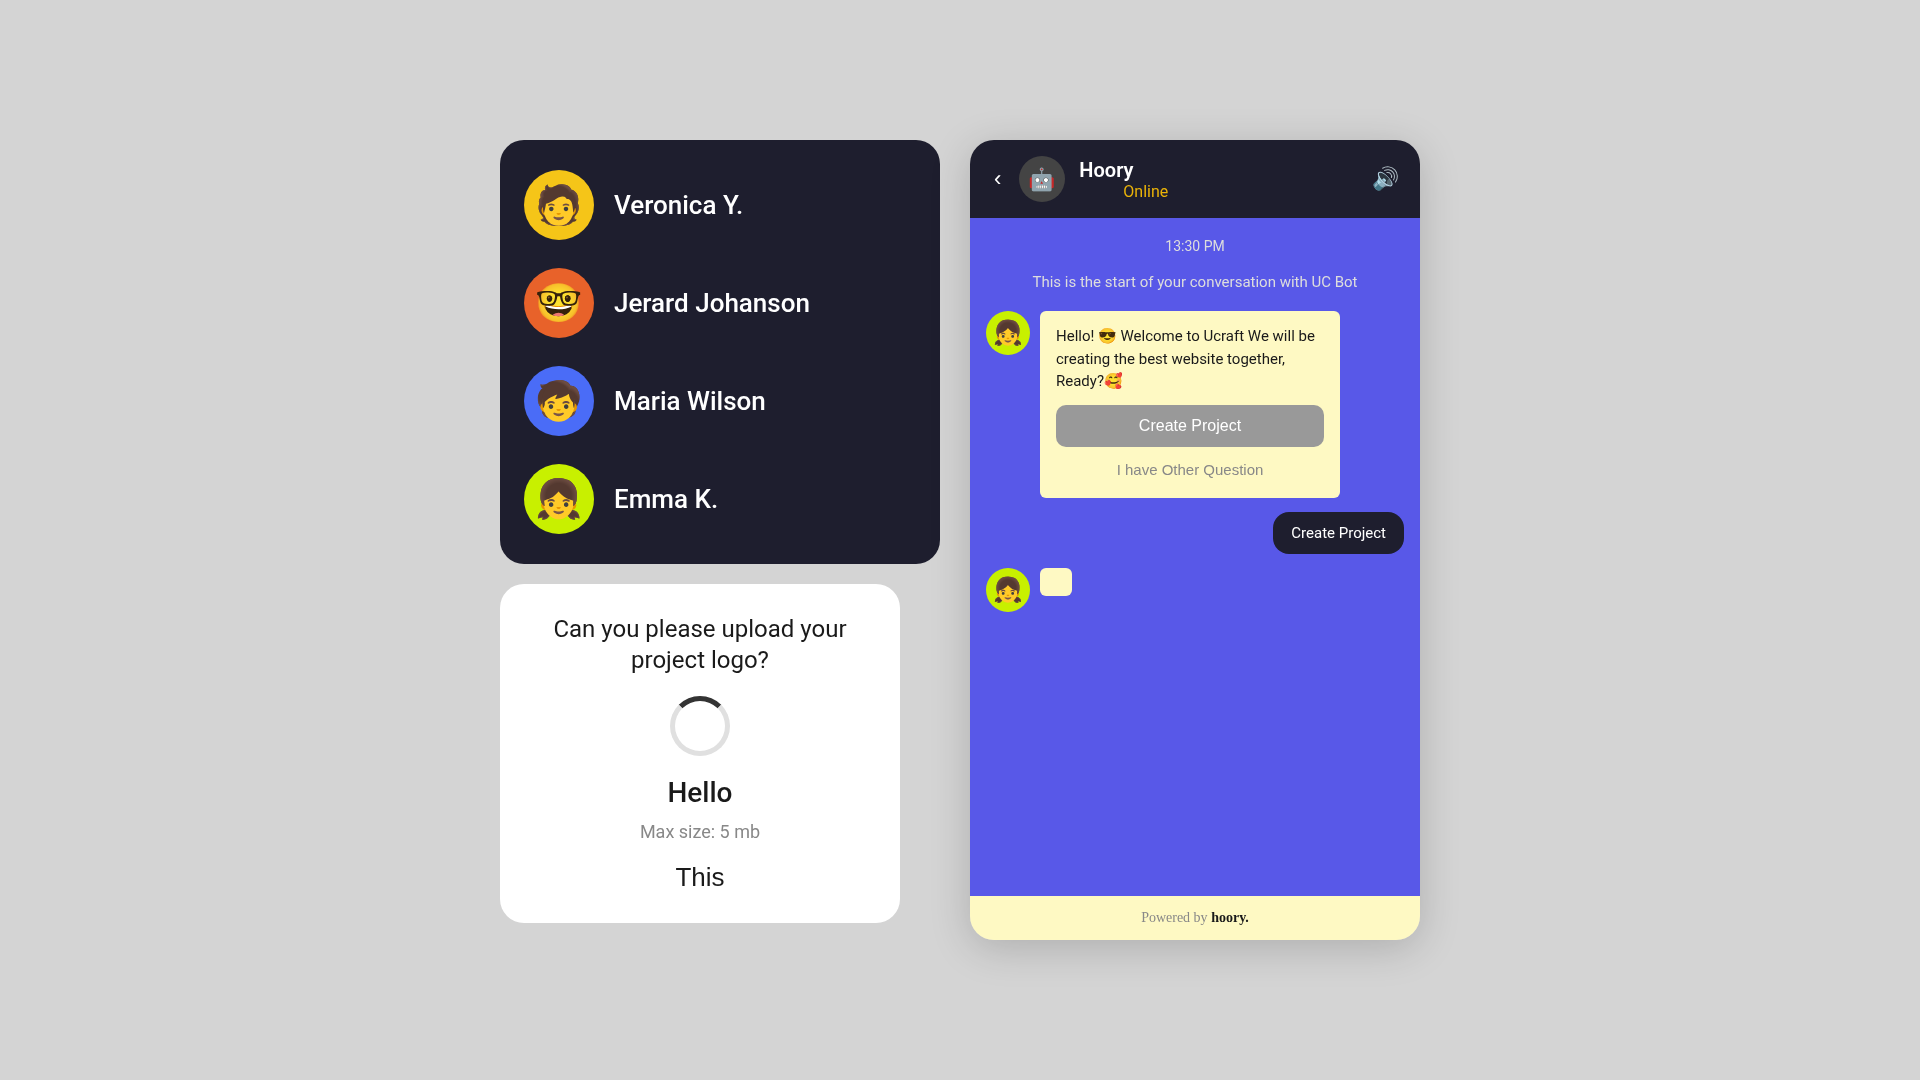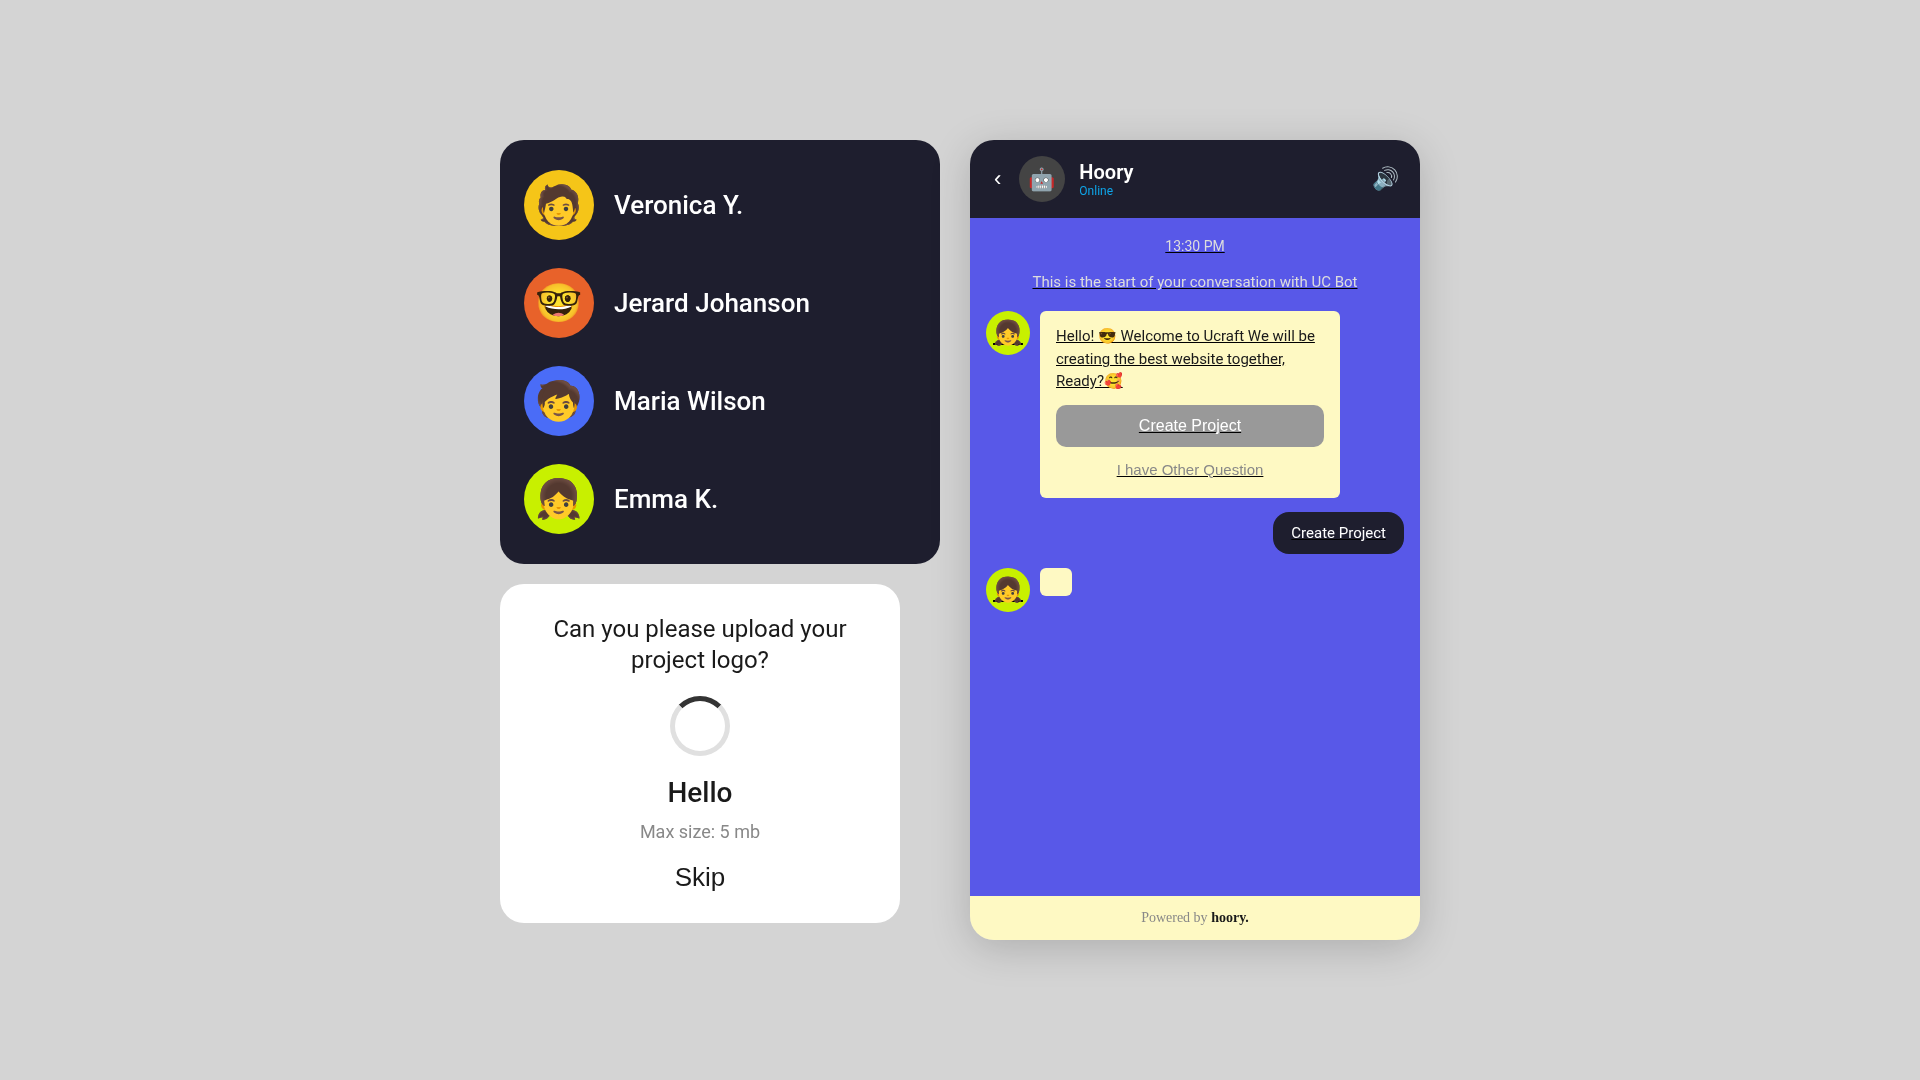--- a/index.html
+++ b/index.html
@@ -148,40 +148,40 @@
     }
     .chat-bot-info {
       flex: 1;
     }
     .chat-bot-name {
       color: #fff;
       font-size: 20px;
       font-weight: 600;
     }
     .chat-bot-status {
-      color: #0ea5e9;
-      font-size: 12px;
+      color: #eab308;
+      font-size: 16px;
+      margin-left: 44px;
     }
     .chat-sound-btn {
       color: #fff;
       font-size: 22px;
       cursor: pointer;
       background: none;
       border: none;
     }
 
     .chat-body {
       background: #5858e8;
       flex: 1;
       overflow-y: auto;
       padding: 20px 16px;
       display: flex;
       flex-direction: column;
       gap: 14px;
-      text-decoration: underline;
     }
     .chat-timestamp {
       text-align: center;
       color: #ddd;
       font-size: 14px;
       margin-bottom: 4px;
     }
     .chat-start-text {
       text-align: center;
       color: #ddd;
@@ -316,21 +316,21 @@
         <div class="avatar-circle avatar-lime">👧</div>
         <span class="contact-name">Emma K.</span>
       </div>
     </div>
 
     <div class="upload-card">
       <p class="upload-question">Can you please upload your project logo?</p>
       <div class="upload-spinner"></div>
       <span class="upload-label">Hello</span>
       <span class="upload-maxsize">Max size: 5 mb</span>
-      <button class="skip-btn">Skip</button>
+      <button class="skip-btn">This</button>
     </div>
   </div>
 
   <div class="chat-panel">
 
     <div class="chat-header">
       <button class="chat-back-btn">‹</button>
       <div class="chat-bot-avatar">🤖</div>
       <div class="chat-bot-info">
         <div class="chat-bot-name">Hoory</div>

